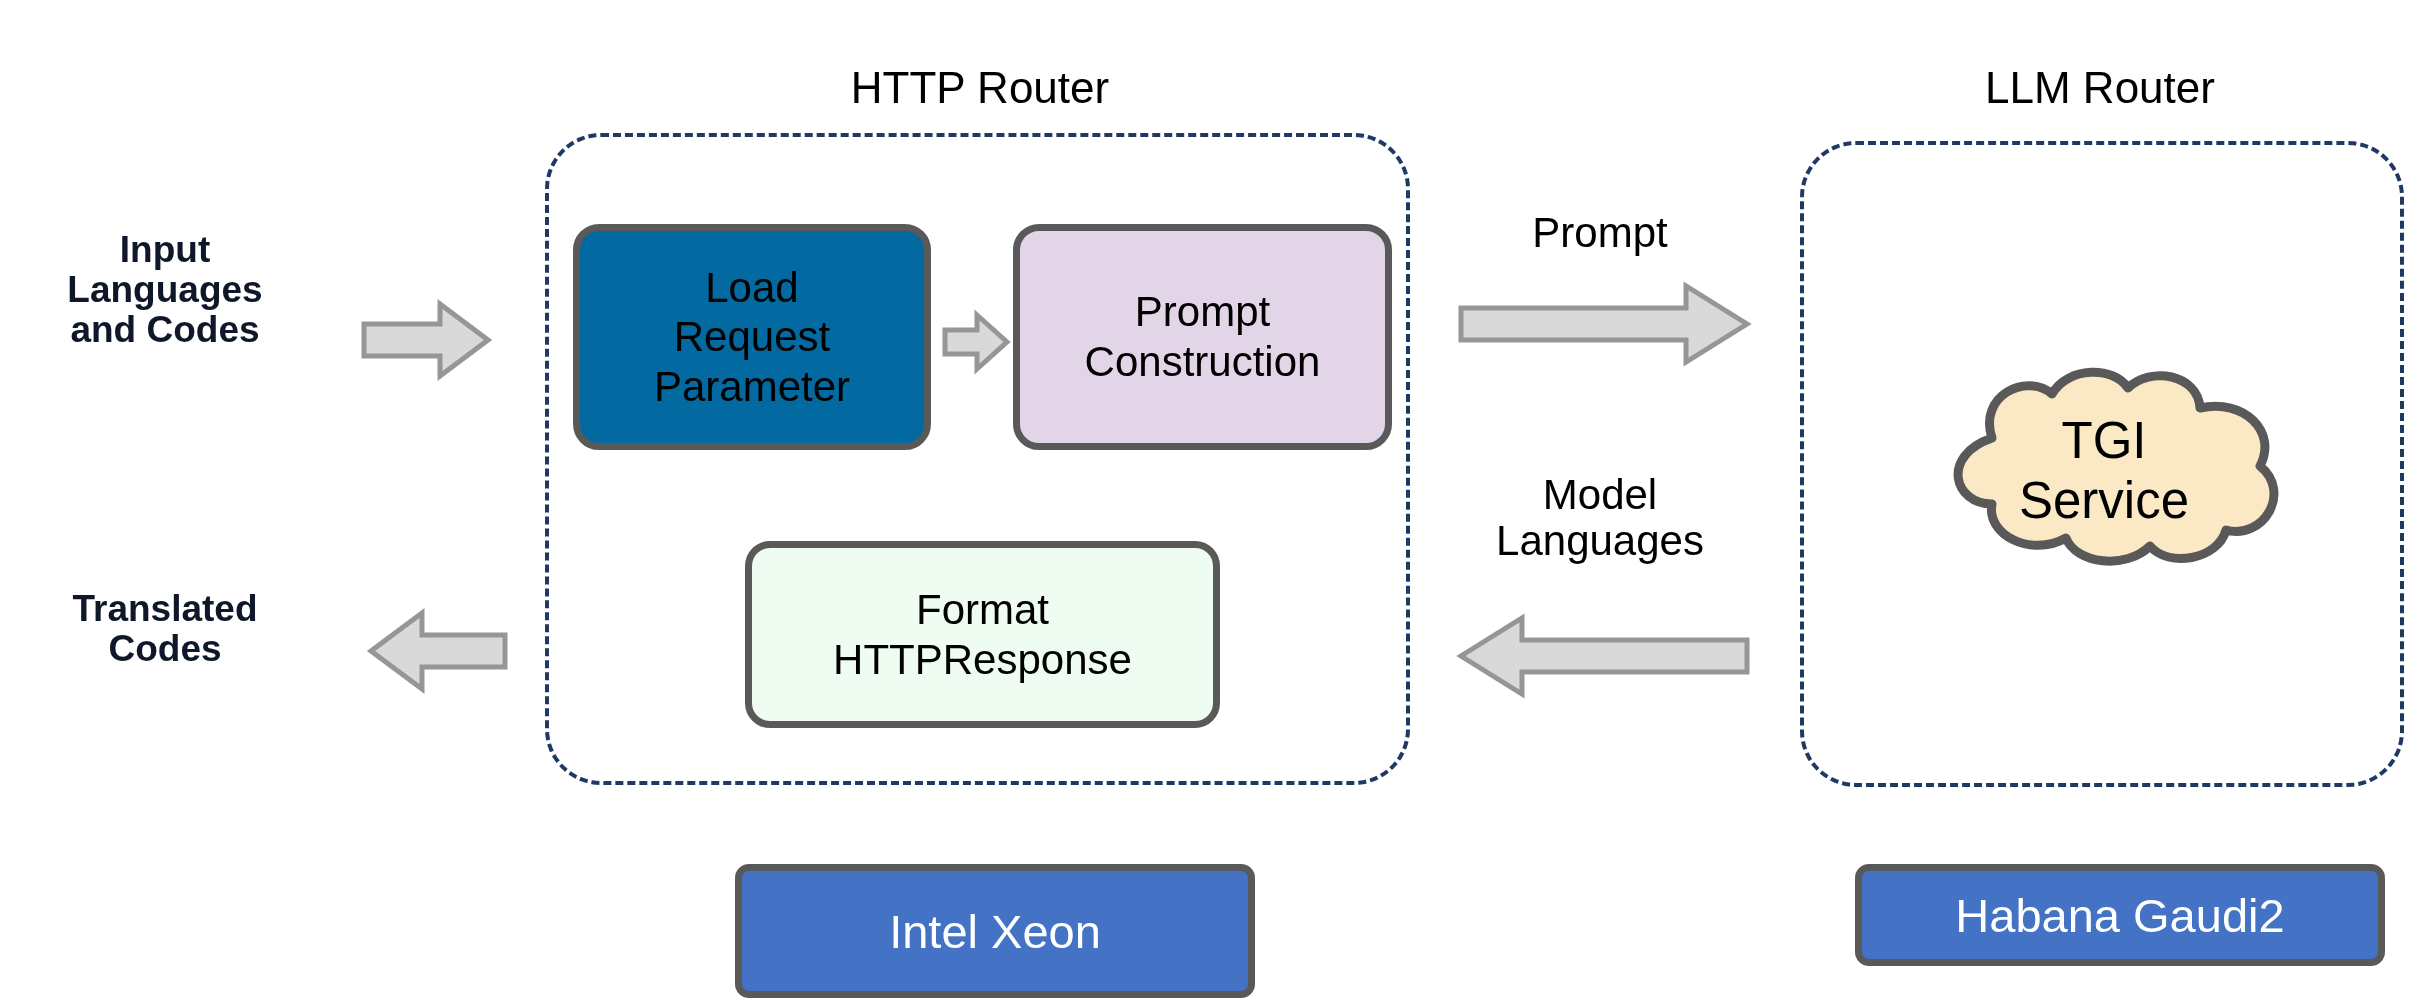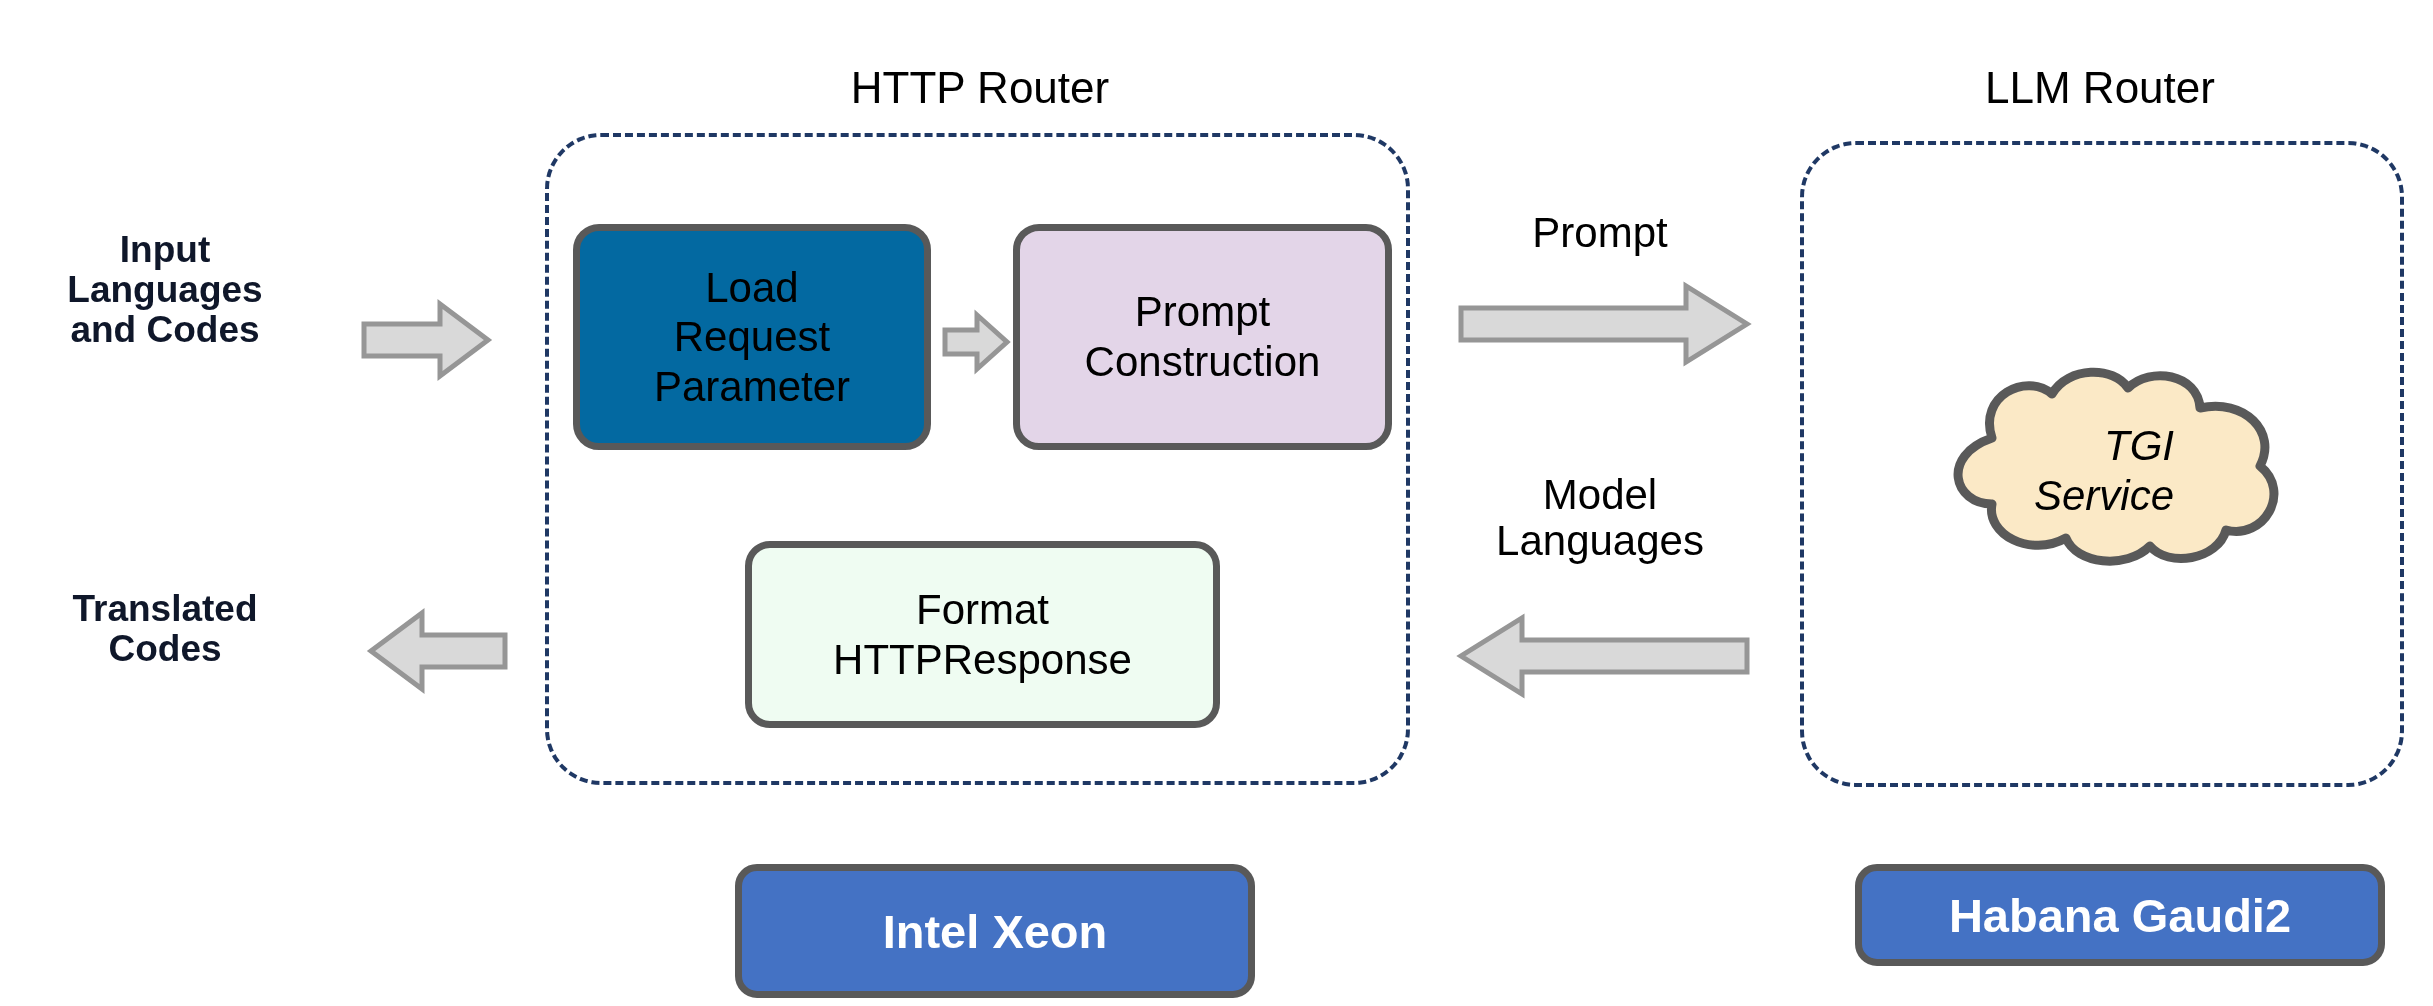--- a/index.html
+++ b/index.html
@@ -62,30 +62,29 @@
     white-space: pre-line;
   }
   .proc-box.yellow { background: #0369a1; }
   .proc-box.lavender { background: #E3D5E8; }
   .proc-box.mint { background: #EFFCF2; }
 
   
   .hw-box {
     box-sizing: border-box;
     border: 7px solid #595959;
-    border-radius: 22px;
+    border-radius: 14px;
     background: #4472C4;
     color: #FFFFFF;
     font-size: 47px;
     display: flex;
     align-items: center;
     justify-content: center;
     text-align: center;
     white-space: nowrap;
-    font-weight: bold;
   }
 
   
   .flow-label {
     font-size: 42px;
     color: #000000;
     text-align: center;
     line-height: 1.1;
     white-space: pre-line;
   }
@@ -93,28 +92,27 @@
   
   .cloud-wrap { position: absolute; }
   .cloud-text {
     position: absolute;
     left: 0; top: 0;
     width: 100%; height: 100%;
     display: flex;
     flex-direction: column;
     align-items: center;
     justify-content: center;
-    text-align: right;
-    font-size: 42px;
+    text-align: center;
+    font-size: 51px;
     color: #000000;
     line-height: 1.18;
     white-space: pre-line;
     padding-top: 6px;
     box-sizing: border-box;
-    font-style: italic;
   }
 
   svg { display: block; overflow: visible; }
 </style>
 </head>
 <body>
 
 <div id="canvas">
 
   <div class="abs group-title" style="left:700px; top:28px; width:560px;">HTTP Router</div>

